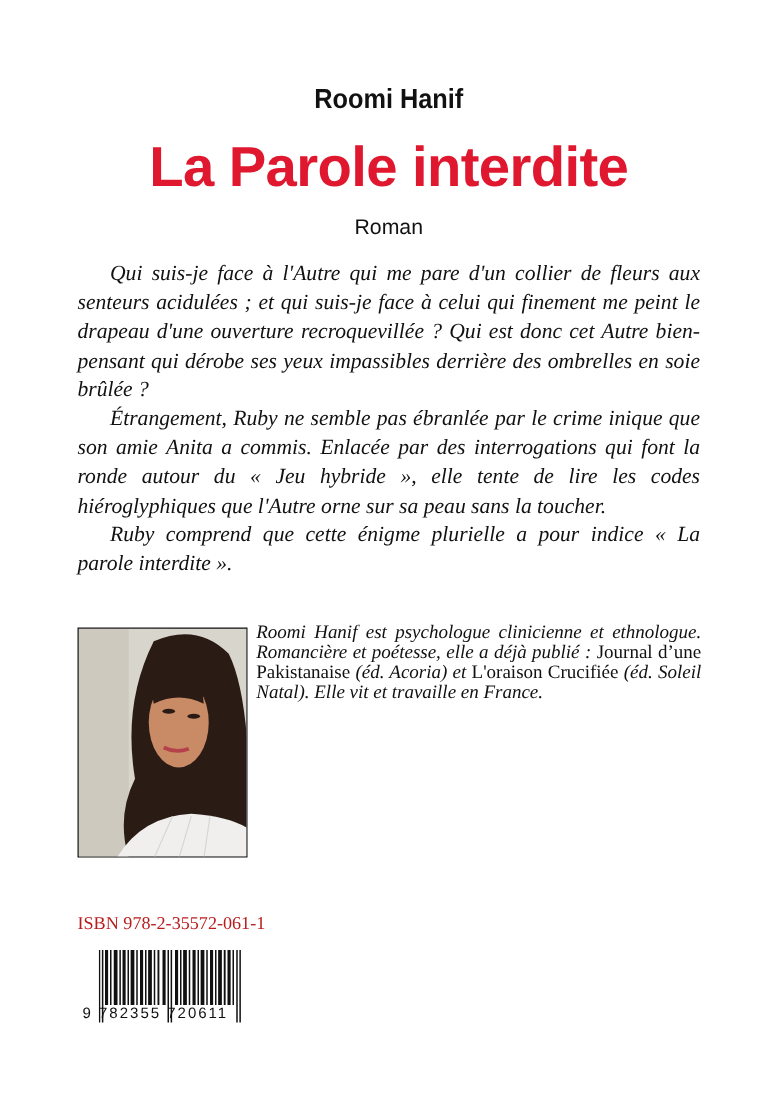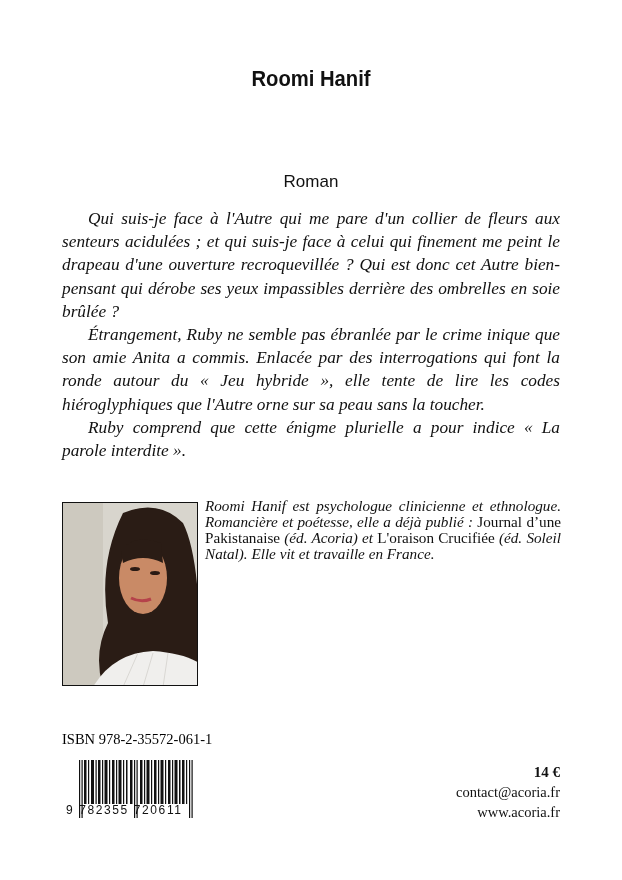--- a/index.html
+++ b/index.html
@@ -31,40 +31,41 @@
     background:linear-gradient(90deg,#d6d3cb 0%,#cfcac0 30%,#bfb8ab 45%,#2b1d17 60%,#241812 100%);
   }
   .bio {
     position:absolute; left:205px; width:356px; top:498px;
     font-family:"Liberation Serif", serif; font-size:15.2px; line-height:16px; color:#111111;
     text-align:justify;
   }
   .bio i { font-style:italic; }
   .isbn {
     position:absolute; left:62px; top:731px;
-    font-family:"Liberation Serif", serif; font-size:14.5px; color:#000000;
+    font-family:"Liberation Serif", serif; font-size:14.5px; color:#b91c1c;
   }
   .barcode { position:absolute; left:79px; top:760px; width:118px; height:60px; }
   .barcode-digits {
     position:absolute; left:66px; top:803px; width:132px;
     font-family:"Liberation Sans", sans-serif; font-size:12px; letter-spacing:1.6px; color:#111;
     background:transparent;
   }
   .right-info {
     position:absolute; right:62px; top:762px; text-align:right;
     font-family:"Liberation Serif", serif; font-size:14.5px; line-height:20px; color:#111111;
   }
   .price { font-weight:bold; font-size:15px; }
 </style>
 </head>
 <body>
 
 <div class="page">
 
   <div class="author">Roomi Hanif</div>
+  <div class="title">La Parole interdite</div>
   <div class="genre">Roman</div>
 
   <div class="blurb">
     <p>Qui suis-je face à l'Autre qui me pare d'un collier de fleurs aux senteurs acidulées ; et qui suis-je face à celui qui finement me peint le drapeau d'une ouverture recroquevillée ? Qui est donc cet Autre bien-pensant qui dérobe ses yeux impassibles derrière des ombrelles en soie brûlée ?</p>
     <p>Étrangement, Ruby ne semble pas ébranlée par le crime inique que son amie Anita a commis. Enlacée par des interrogations qui font la ronde autour du « Jeu hybride », elle tente de lire les codes hiéroglyphiques que l'Autre orne sur sa peau sans la toucher.</p>
     <p>Ruby comprend que cette énigme plurielle a pour indice « La parole interdite ».</p>
   </div>
 
   <div class="photo">
     <svg width="136" height="184" viewBox="0 0 136 184">
@@ -120,19 +121,14 @@
       <rect x="95.5" y="0" width="3" height="44"></rect>
       <rect x="100" y="0" width="1.5" height="44"></rect>
       <rect x="103" y="0" width="2.5" height="44"></rect>
       <rect x="107" y="0" width="1.2" height="44"></rect>
       <rect x="110" y="0" width="1.2" height="58"></rect>
       <rect x="112.5" y="0" width="1.2" height="58"></rect>
     </g>
   </svg>
   <div class="barcode-digits">9 782355 720611</div>
 
-  <div class="right-info">
-    <div class="price">14 €</div>
-    <div>contact@acoria.fr</div>
-    <div>www.acoria.fr</div>
-  </div>
 
 </div>
 
 </body></html>

